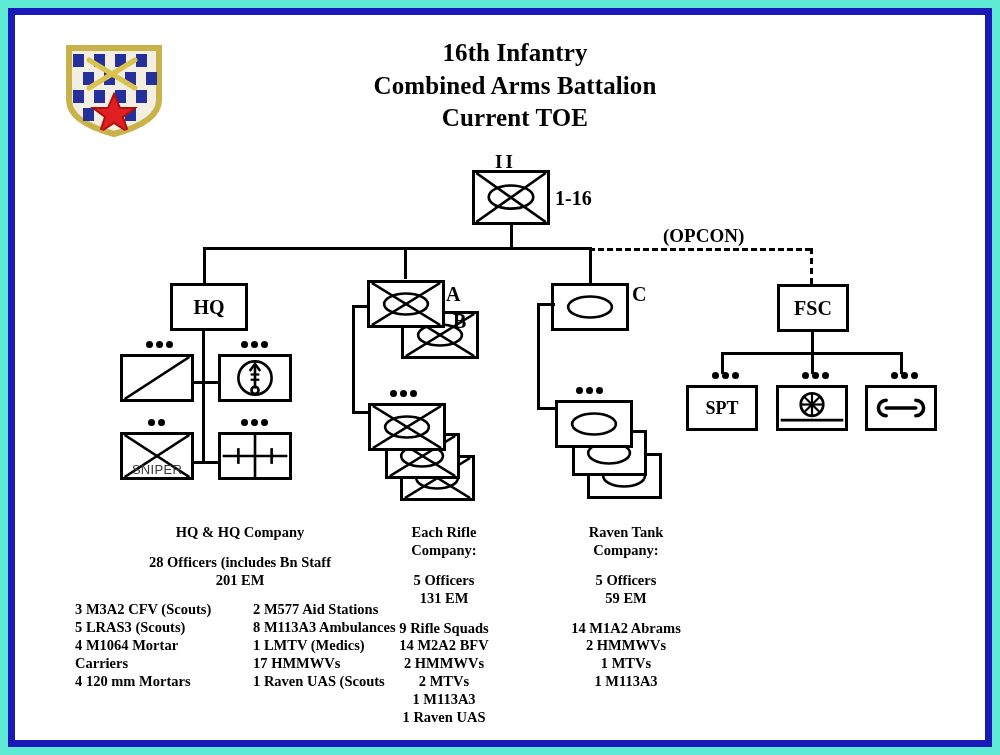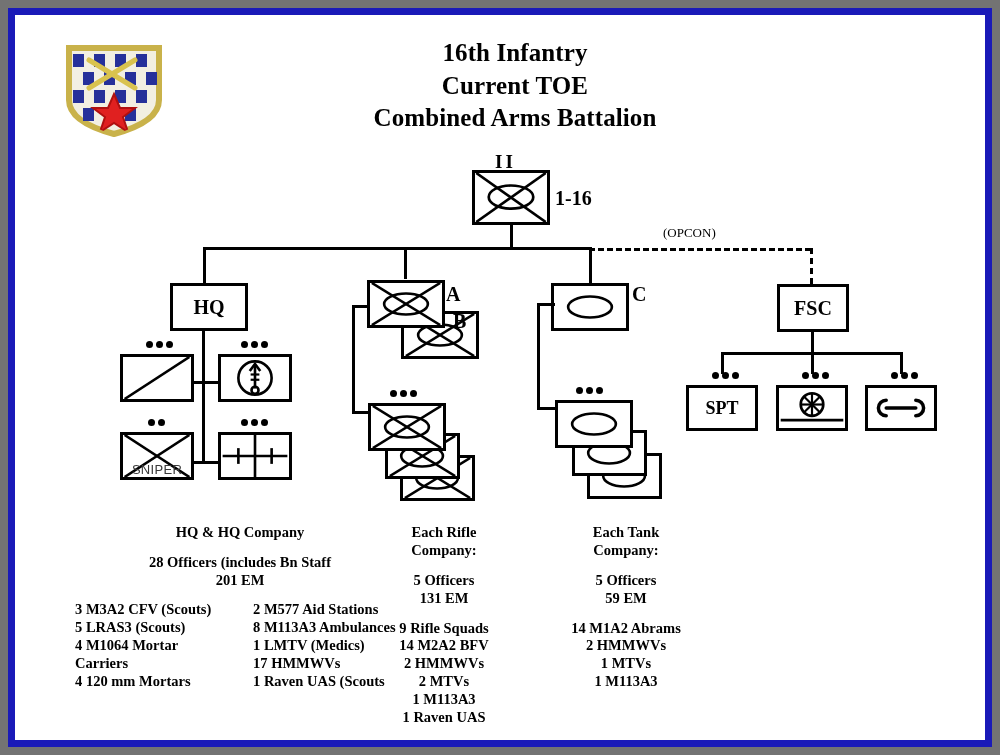--- a/index.html
+++ b/index.html
@@ -5,21 +5,21 @@
   * { box-sizing: border-box; }
   html, body {
     margin: 0; padding: 0;
     width: 1000px; height: 755px;
     background: #ffffff;
     font-family: "Liberation Serif", serif;
   }
   #canvas {
     position: relative;
     width: 1000px; height: 755px;
-    background: #737373;
+    background: #5eead4;
     overflow: hidden;
   }
   
   #frame {
     position: absolute;
     left: 8px; top: 8px;
     width: 984px; height: 739px;
     border: 7px solid #1a1ab8;
     background: #ffffff;
   }
@@ -95,22 +95,22 @@
     border-top: 3px dashed #000;
   }
   .dashline-v {
     position: absolute;
     width: 0;
     border-left: 3px dashed #000;
   }
 
   .opcon {
     position: absolute;
-    font-weight: normal;
-    font-size: 13px;
+    font-weight: bold;
+    font-size: 19px;
     color: #000;
   }
 
   .sniper-text {
     position: absolute;
     bottom: 0px; left: 0; width: 100%;
     text-align: center;
     font-family: "Liberation Sans", sans-serif;
     font-size: 13px;
     color: #3a3a3a;
@@ -143,22 +143,22 @@
 </style>
 </head>
 <body>
 
 <div id="canvas">
   <div id="frame">
     <div id="sheet">
 
       <div id="title">
         <div>16th Infantry</div>
+        <div>Combined Arms Battalion</div>
         <div>Current TOE</div>
-        <div>Combined Arms Battalion</div>
       </div>
 
       <div id="insignia">
         <svg viewBox="0 0 102 96" width="102" height="96">
           <defs>
             <clipPath id="shieldclip">
               <path d="M6,6 H96 V58 Q96,80 51,92 Q6,80 6,58 Z"></path>
             </clipPath>
           </defs>
           <path d="M6,6 H96 V58 Q96,80 51,92 Q6,80 6,58 Z" fill="#f2efe2" stroke="#c9b24a" stroke-width="6"></path>
@@ -441,21 +441,21 @@
           <div>14 M2A2 BFV</div>
           <div>2 HMMWVs</div>
           <div>2 MTVs</div>
           <div>1 M113A3</div>
           <div>1 Raven UAS</div>
         </div>
       </div>
 
       <div class="txtblock" style="left:522px; top:508px; width:128px;">
         <div class="tb-head">
-          <div>Each Tank</div>
+          <div>Raven Tank</div>
           <div>Company:</div>
         </div>
         <div class="tb-strength">
           <div>5 Officers</div>
           <div>59 EM</div>
         </div>
         <div class="tb-list center">
           <div>14 M1A2 Abrams</div>
           <div>2 HMMWVs</div>
           <div>1 MTVs</div>

